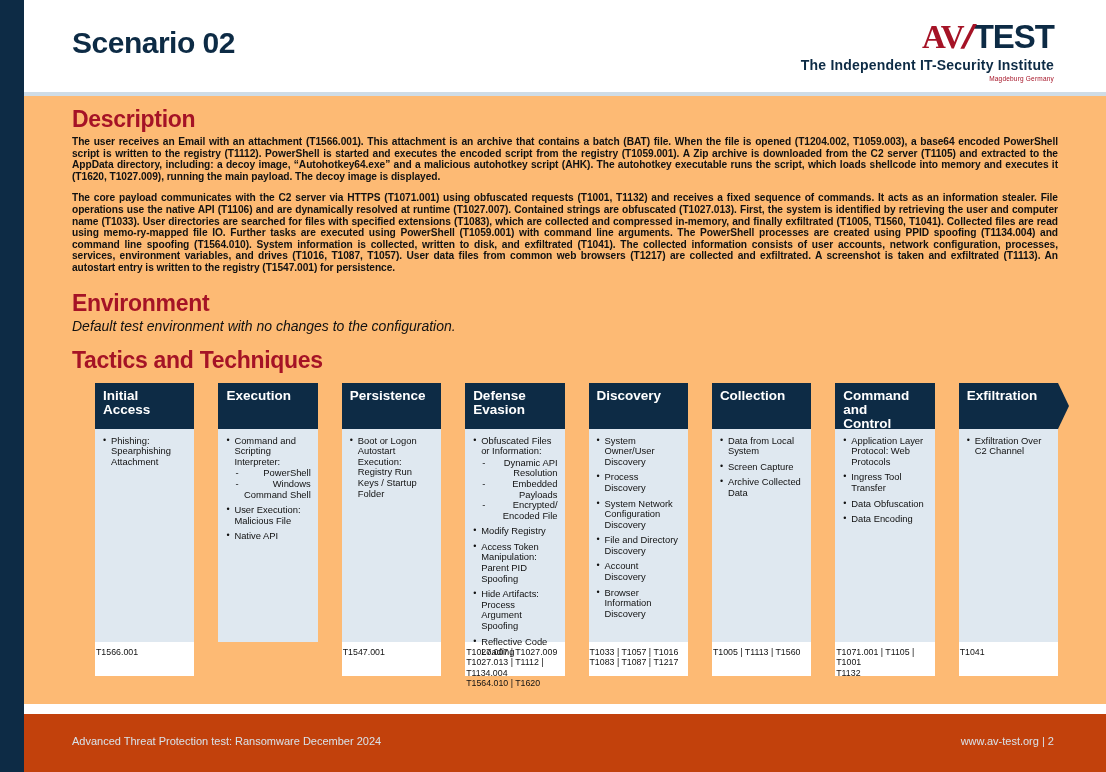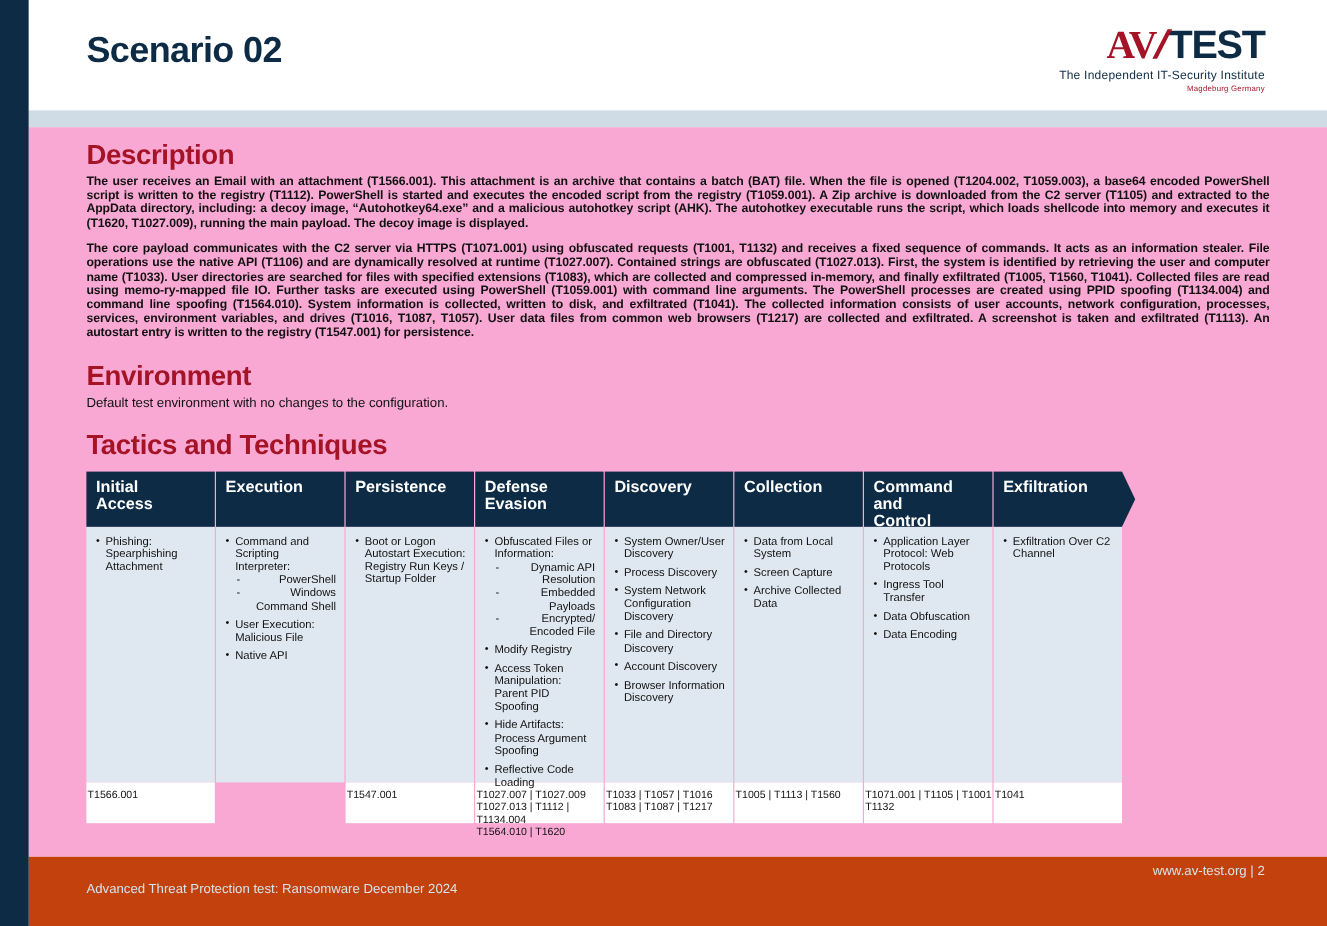--- a/index.html
+++ b/index.html
@@ -34,58 +34,59 @@
     text-align:right;
   }
   .logo-main {
     font-size:33px; font-weight:bold; color:#0d2b45; line-height:1;
     letter-spacing:-1px;
     white-space:nowrap;
   }
   .logo-main .av { color:#a51326;font-family:Liberation Serif, serif; }
   .logo-main .slash { color:#a51326; display:inline-block; transform:skewX(-18deg); margin:0 1px;}
   .logo-sub {
-    font-size:10px; font-weight:normal; color:#0d2b45; margin-top:3px;
+    font-size:14px; font-weight:bold; color:#0d2b45; margin-top:3px;
     letter-spacing:0.2px;
   }
   .logo-sub2 {
     font-size:6.5px; color:#a51326; margin-top:2px; letter-spacing:0.2px;
   }
   .band {
     position:absolute; left:24px; top:92px; width:1082px; height:14px;
     background:#cfdce6;
   }
   .content {
-    position:absolute; left:24px; top:106px; width:1082px; height:608px;
-    background:#f9a8d4;
+    position:absolute; left:24px; top:96px; width:1082px; height:608px;
+    background:#fdba74;
     padding: 8px 48px 0 48px;
   }
   h2.section {
     font-size:23px; font-weight:bold; color:#a51326;
     margin:2px 0 3px 0; letter-spacing:-0.3px;
   }
   h2.section.env { margin-top:16px; }
   h2.section.tt { margin-top:15px; margin-bottom:9px; }
   p.body {
     font-size:10.2px; line-height:11.6px; color:#111111;
     margin:0 0 10px 0; text-align:justify;
     letter-spacing:-0.05px;
     font-weight:bold;
   }
   p.body.last { margin-bottom:0; }
-  p.env-line { font-size:11px; line-height:12px; color:#111; margin:0; }
+  p.env-line { font-size:14px; line-height:12px; color:#111; margin:0;font-style:italic; }
 
   
   .tt-table {
     display:flex; width:986px; margin-top:0px;
   }
   .col {
     position:relative;
     width:107px;
     margin-right:1px;
+    margin-left:23px;
   }
   .col:last-child { margin-right:0; }
   .col-head {
     height:46px;
     background:#0d2b45;
     color:#ffffff;
     font-size:13.5px;
     font-weight:bold;
     padding:6px 8px 0 8px;
     line-height:14px;
@@ -126,21 +127,21 @@
   }
   .footer {
     position:absolute; left:24px; top:714px; width:1082px; height:58px;
     background:#c2410c;
     color:#e8eef3;
   }
   .footer-left {
     position:absolute; left:48px; top:21px; font-size:11px; color:#d8e2ea;
   }
   .footer-right {
-    position:absolute; right:52px; top:6px; font-size:11px; color:#d8e2ea;
+    position:absolute; right:52px; top:21px; font-size:11px; color:#d8e2ea;
   }
 </style>
 </head>
 <body>
 
 <div class="page">
 
   <div class="left-bar"></div>
 
   <div class="header">

